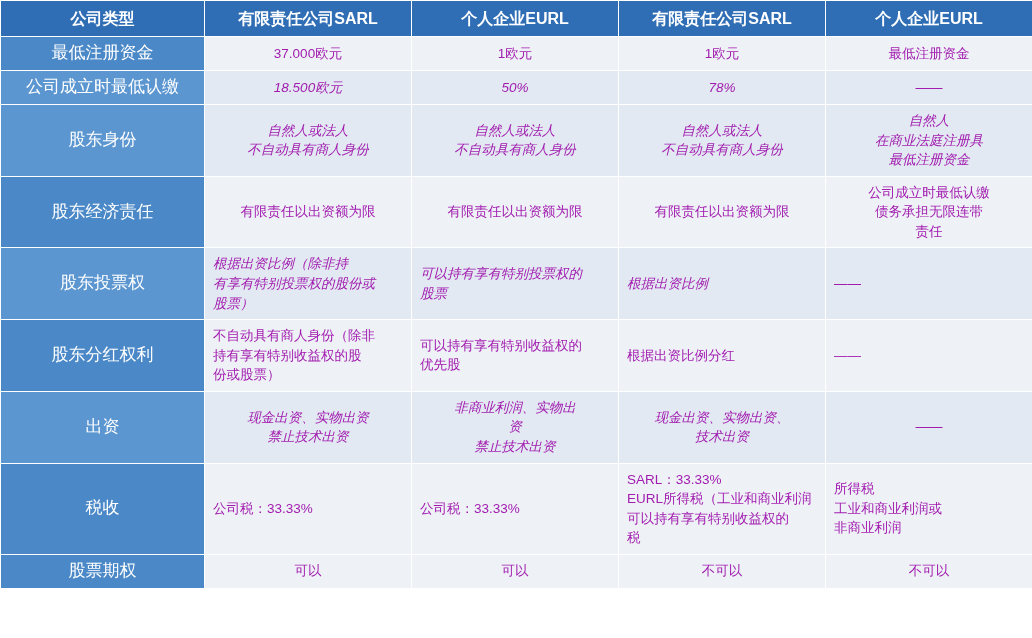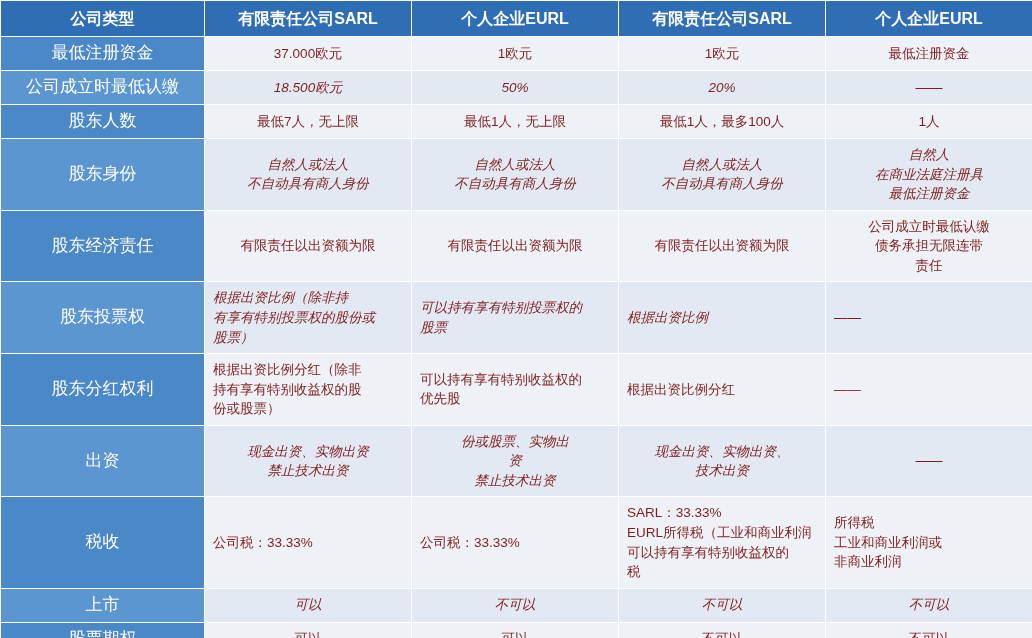--- a/index.html
+++ b/index.html
@@ -47,21 +47,21 @@
     padding: 5px 4px;
     line-height: 1.35;
     width: 204px;
   }
   .row-label.alt {
     background: #5b96d1;
   }
   
   .data-cell {
     background: #eef2f7;
-    color: #7f1d1d;
+    color: #a21caf;
     font-size: 13.5px;
     text-align: center;
     padding: 6px 8px;
     line-height: 1.45;
   }
   .data-cell.alt {
     background: #e2e9f2;
     font-style: italic;
   }
   .data-cell.left {
@@ -109,39 +109,24 @@
       </tr>
       <tr>
         <td class="row-label alt">公司成立时最低认缴</td>
         <td class="data-cell alt">
           <span class="multi">18.500欧元</span>
         </td>
         <td class="data-cell alt">
           <span class="multi">50%</span>
         </td>
         <td class="data-cell alt">
-          <span class="multi">20%</span>
-        </td>
-        <td class="data-cell alt">
-          <span class="multi">——</span>
-        </td>
-      </tr>
-      <tr>
-        <td class="row-label">股东人数</td>
-        <td class="data-cell">
-          <span class="multi">最低7人，无上限</span>
-        </td>
-        <td class="data-cell">
-          <span class="multi">最低1人，无上限</span>
-        </td>
-        <td class="data-cell">
-          <span class="multi">最低1人，最多100人</span>
-        </td>
-        <td class="data-cell">
-          <span class="multi">1人</span>
+          <span class="multi">78%</span>
+        </td>
+        <td class="data-cell alt">
+          <span class="multi">——</span>
         </td>
       </tr>
       <tr>
         <td class="row-label alt">股东身份</td>
         <td class="data-cell alt">
           <span class="multi">自然人或法人</span>
           <span class="multi">不自动具有商人身份</span>
         </td>
         <td class="data-cell alt">
           <span class="multi">自然人或法人</span>
@@ -188,21 +173,21 @@
         <td class="data-cell alt left">
           <span class="multi">根据出资比例</span>
         </td>
         <td class="data-cell alt left">
           <span class="multi">——</span>
         </td>
       </tr>
       <tr>
         <td class="row-label">股东分红权利</td>
         <td class="data-cell left">
-          <span class="multi">根据出资比例分红（除非</span>
+          <span class="multi">不自动具有商人身份（除非</span>
           <span class="multi">持有享有特别收益权的股</span>
           <span class="multi">份或股票）</span>
         </td>
         <td class="data-cell left">
           <span class="multi">可以持有享有特别收益权的</span>
           <span class="multi">优先股</span>
         </td>
         <td class="data-cell left">
           <span class="multi">根据出资比例分红</span>
         </td>
@@ -210,21 +195,21 @@
           <span class="multi">——</span>
         </td>
       </tr>
       <tr>
         <td class="row-label alt">出资</td>
         <td class="data-cell alt">
           <span class="multi">现金出资、实物出资</span>
           <span class="multi">禁止技术出资</span>
         </td>
         <td class="data-cell alt">
-          <span class="multi">份或股票、实物出</span>
+          <span class="multi">非商业利润、实物出</span>
           <span class="multi">资</span>
           <span class="multi">禁止技术出资</span>
         </td>
         <td class="data-cell alt">
           <span class="multi">现金出资、实物出资、</span>
           <span class="multi">技术出资</span>
         </td>
         <td class="data-cell alt">
           <span class="multi">——</span>
         </td>
@@ -243,35 +228,20 @@
           <span class="multi">可以持有享有特别收益权的</span>
           <span class="multi">税</span>
         </td>
         <td class="data-cell left">
           <span class="multi">所得税</span>
           <span class="multi">工业和商业利润或</span>
           <span class="multi">非商业利润</span>
         </td>
       </tr>
       <tr>
-        <td class="row-label alt">上市</td>
-        <td class="data-cell alt">
-          <span class="multi">可以</span>
-        </td>
-        <td class="data-cell alt">
-          <span class="multi">不可以</span>
-        </td>
-        <td class="data-cell alt">
-          <span class="multi">不可以</span>
-        </td>
-        <td class="data-cell alt">
-          <span class="multi">不可以</span>
-        </td>
-      </tr>
-      <tr>
         <td class="row-label">股票期权</td>
         <td class="data-cell">
           <span class="multi">可以</span>
         </td>
         <td class="data-cell">
           <span class="multi">可以</span>
         </td>
         <td class="data-cell">
           <span class="multi">不可以</span>
         </td>

